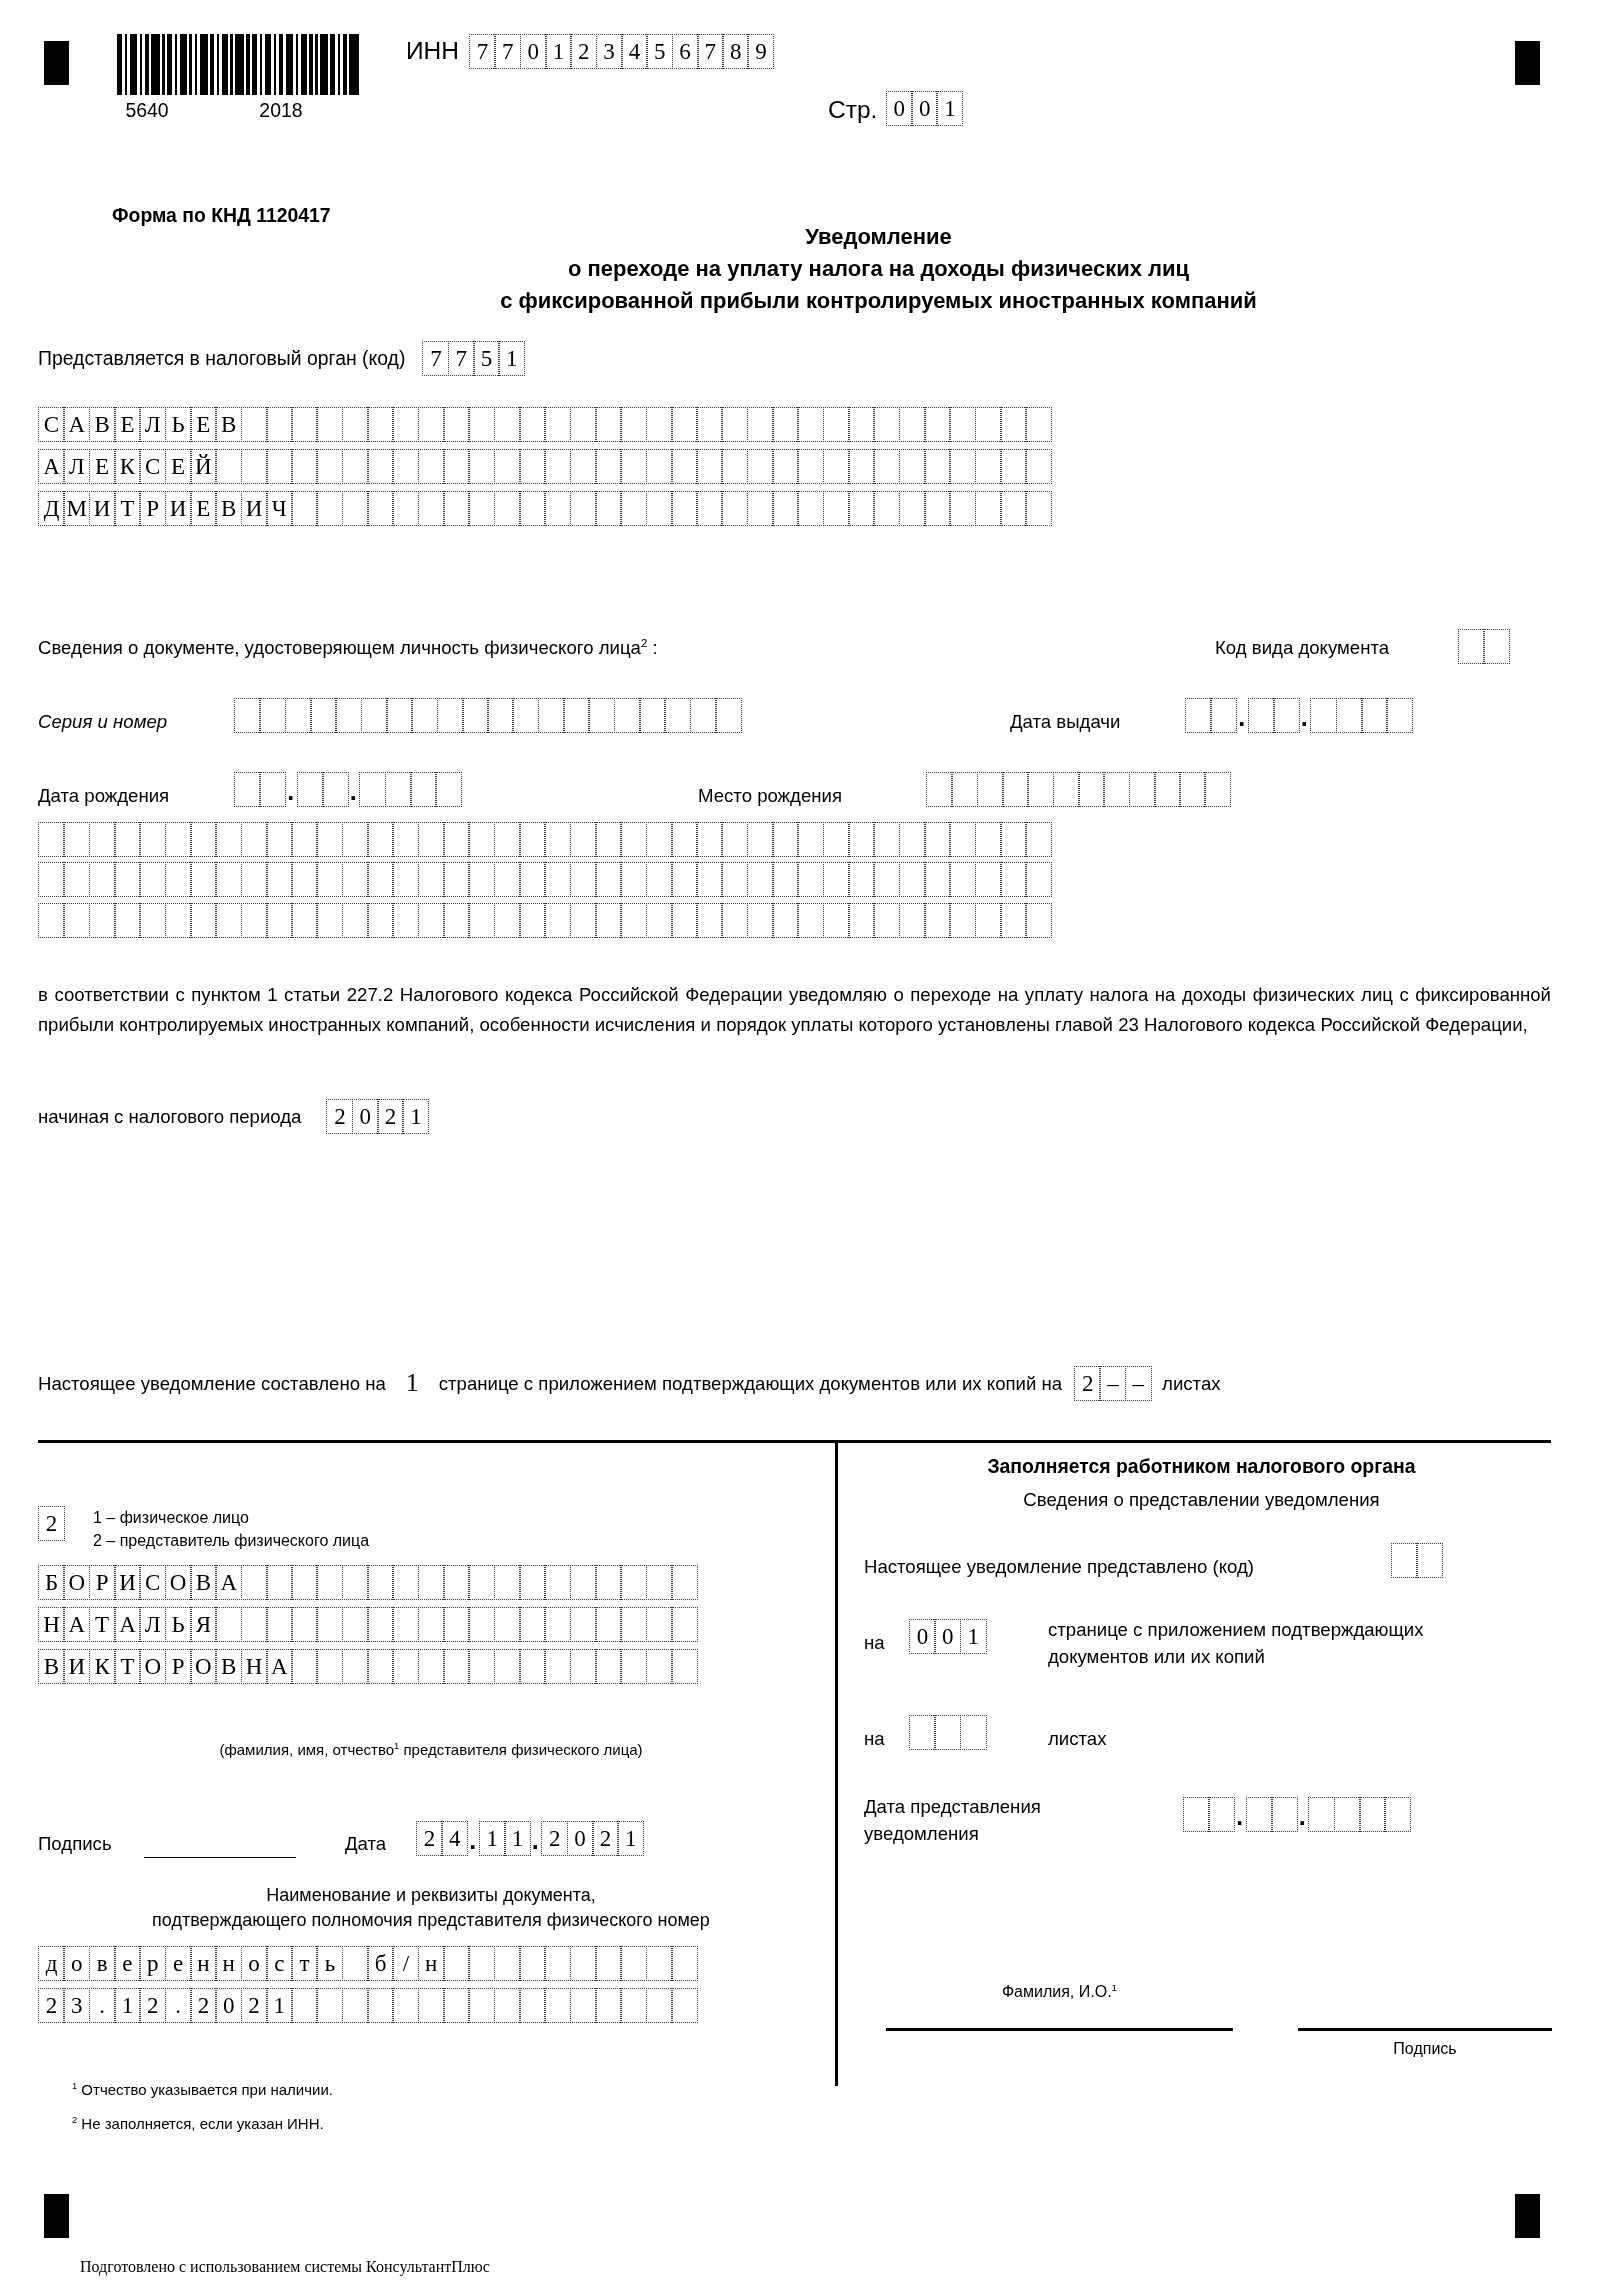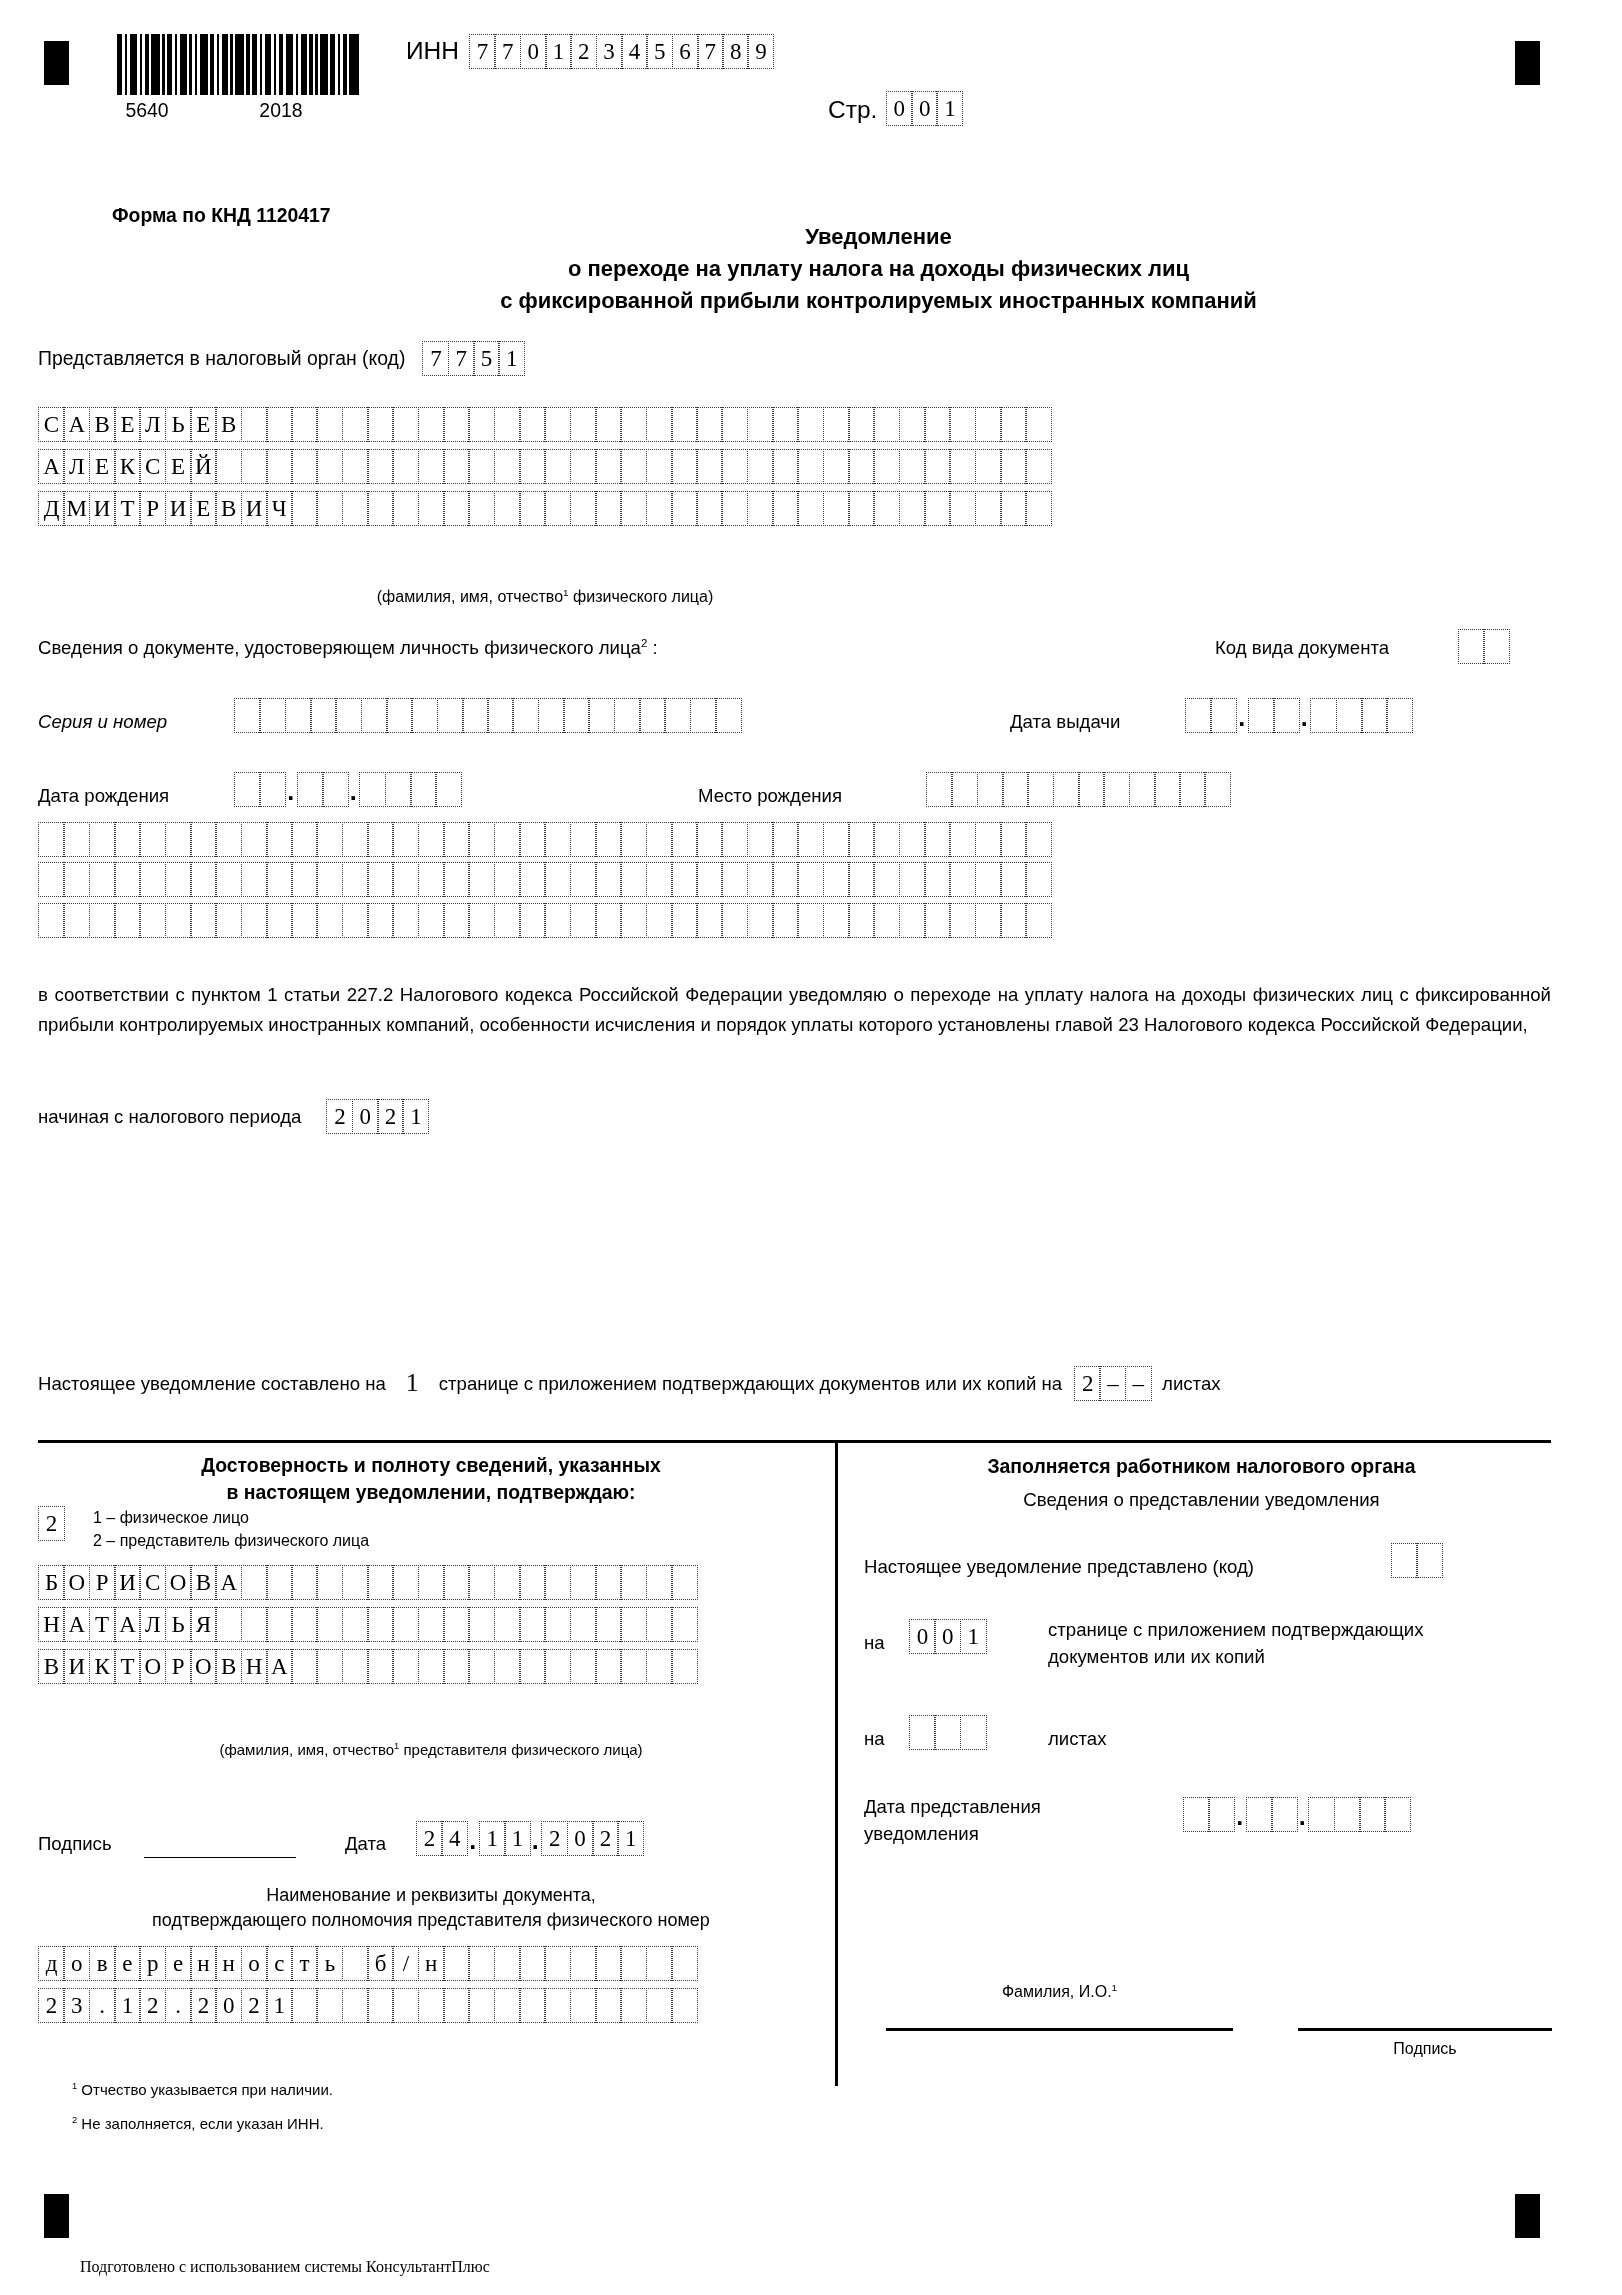--- a/index.html
+++ b/index.html
@@ -264,23 +264,20 @@
         <div class="cell"></div>
         <div class="cell"></div>
         <div class="cell"></div>
         <div class="cell"></div>
         <div class="cell"></div>
         <div class="cell"></div>
         <div class="cell"></div>
       </div>
   </div>
 
-  <div class="abs center lbl" style="left:38px; top:587px; width:1014px; font-size:16px;">
-    <span>(фамилия, имя, отчество</span><sup>1</sup><span> физического лица)</span>
-  </div>
 
   <div class="abs lbl" style="left:38px; top:636px; font-size:18.6px;">
     <span>Сведения о документе, удостоверяющем личность физического лица</span><sup>2</sup><span> :</span>
   </div>
 
   <div class="abs lbl" style="left:1215px; top:636px; font-size:18.6px;">Код вида документа</div>
   <div class="abs cells" id="doc-type-cells" style="left:1458px; top:629px;">
       <div class="cell"></div>
       <div class="cell"></div>
     </div>
@@ -512,24 +509,20 @@
       <div class="cell">2</div>
       <div class="cell">–</div>
       <div class="cell">–</div>
     </div>
     <span class="lbl" style="font-size:18.6px;">листах</span>
   </div>
 
   <div class="abs hr" style="left:38px; top:1440px; width:1513px;"></div>
   <div class="abs vr" style="left:835px; top:1440px; height:646px;"></div>
 
-  <div class="abs center" style="left:38px; top:1452px; width:786px;">
-    <div class="bold" style="font-size:19.4px; line-height:1.4;">Достоверность и полноту сведений, указанных</div>
-    <div class="bold" style="font-size:19.4px; line-height:1.4;">в настоящем уведомлении, подтверждаю:</div>
-  </div>
 
   <div class="abs cells" style="left:38px; top:1506px;">
     <div class="cell">2</div>
   </div>
   <div class="abs lbl" style="left:93px; top:1508px; font-size:16px;">1 – физическое лицо</div>
   <div class="abs lbl" style="left:93px; top:1531px; font-size:16px;">2 – представитель физического лица</div>
 
   <div class="abs" style="left:38px; top:1565px;">
     <div class="cells" id="row-rep-surname" style="margin-bottom:6.8px;">
         <div class="cell">Б</div>

